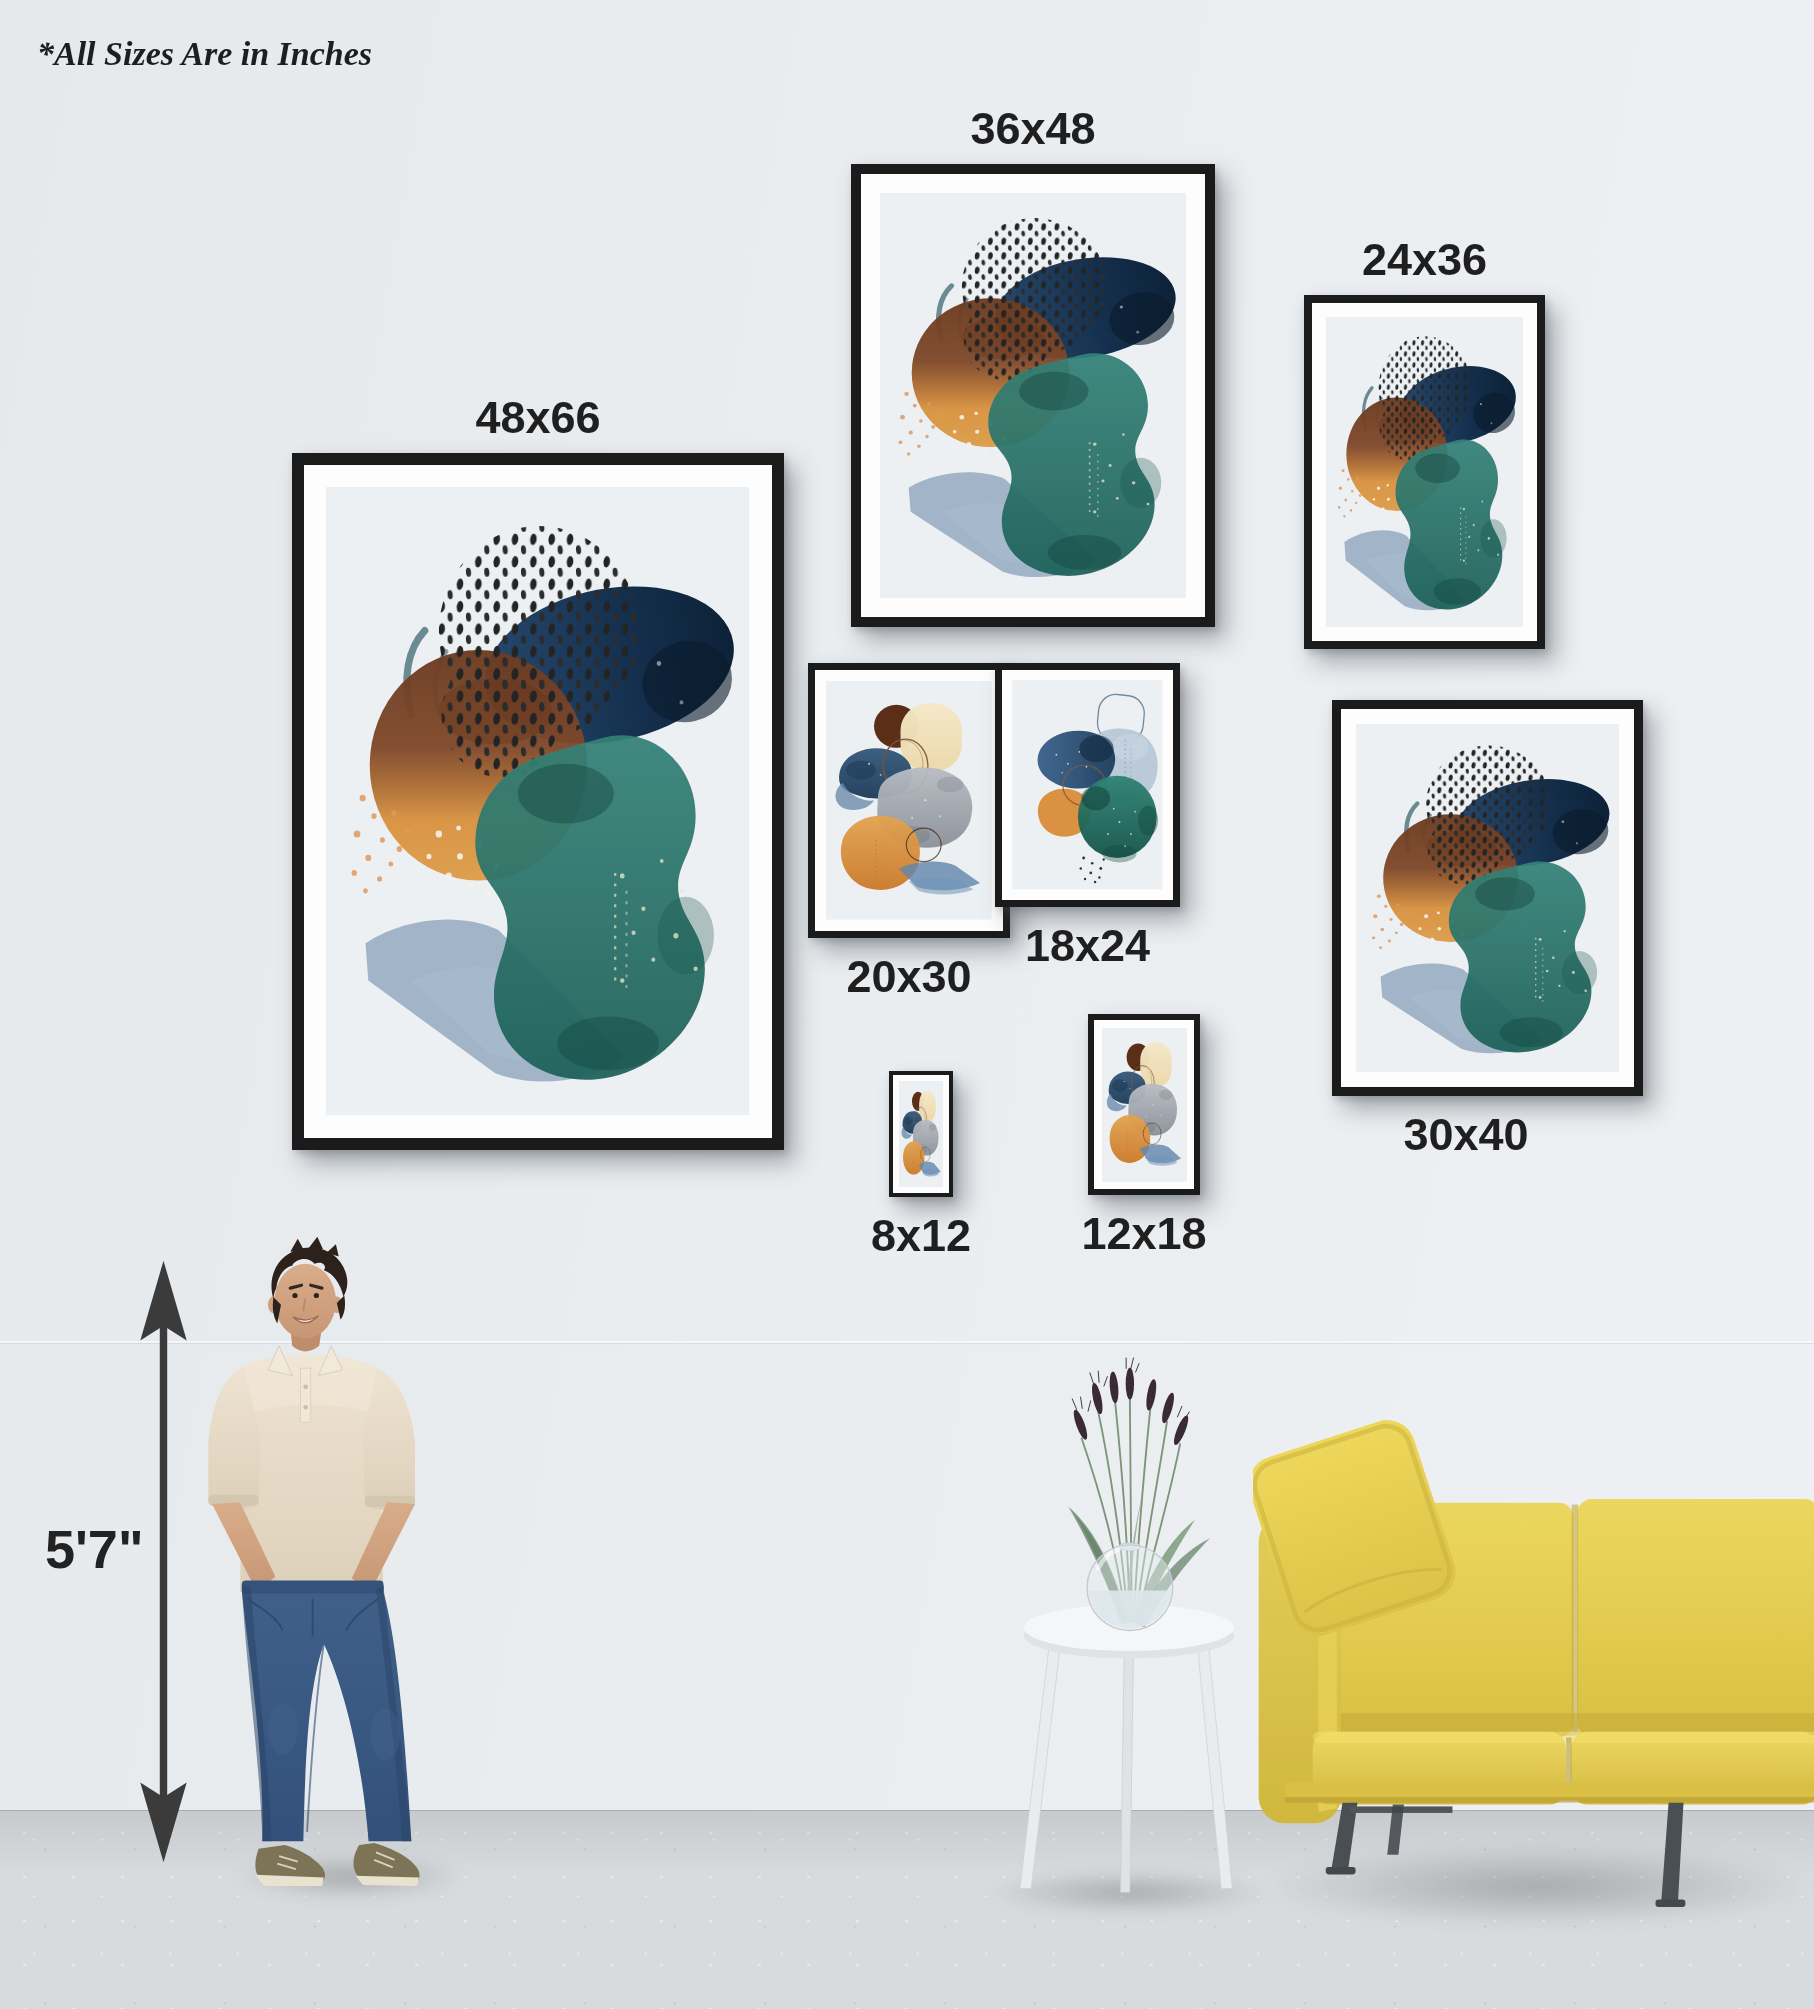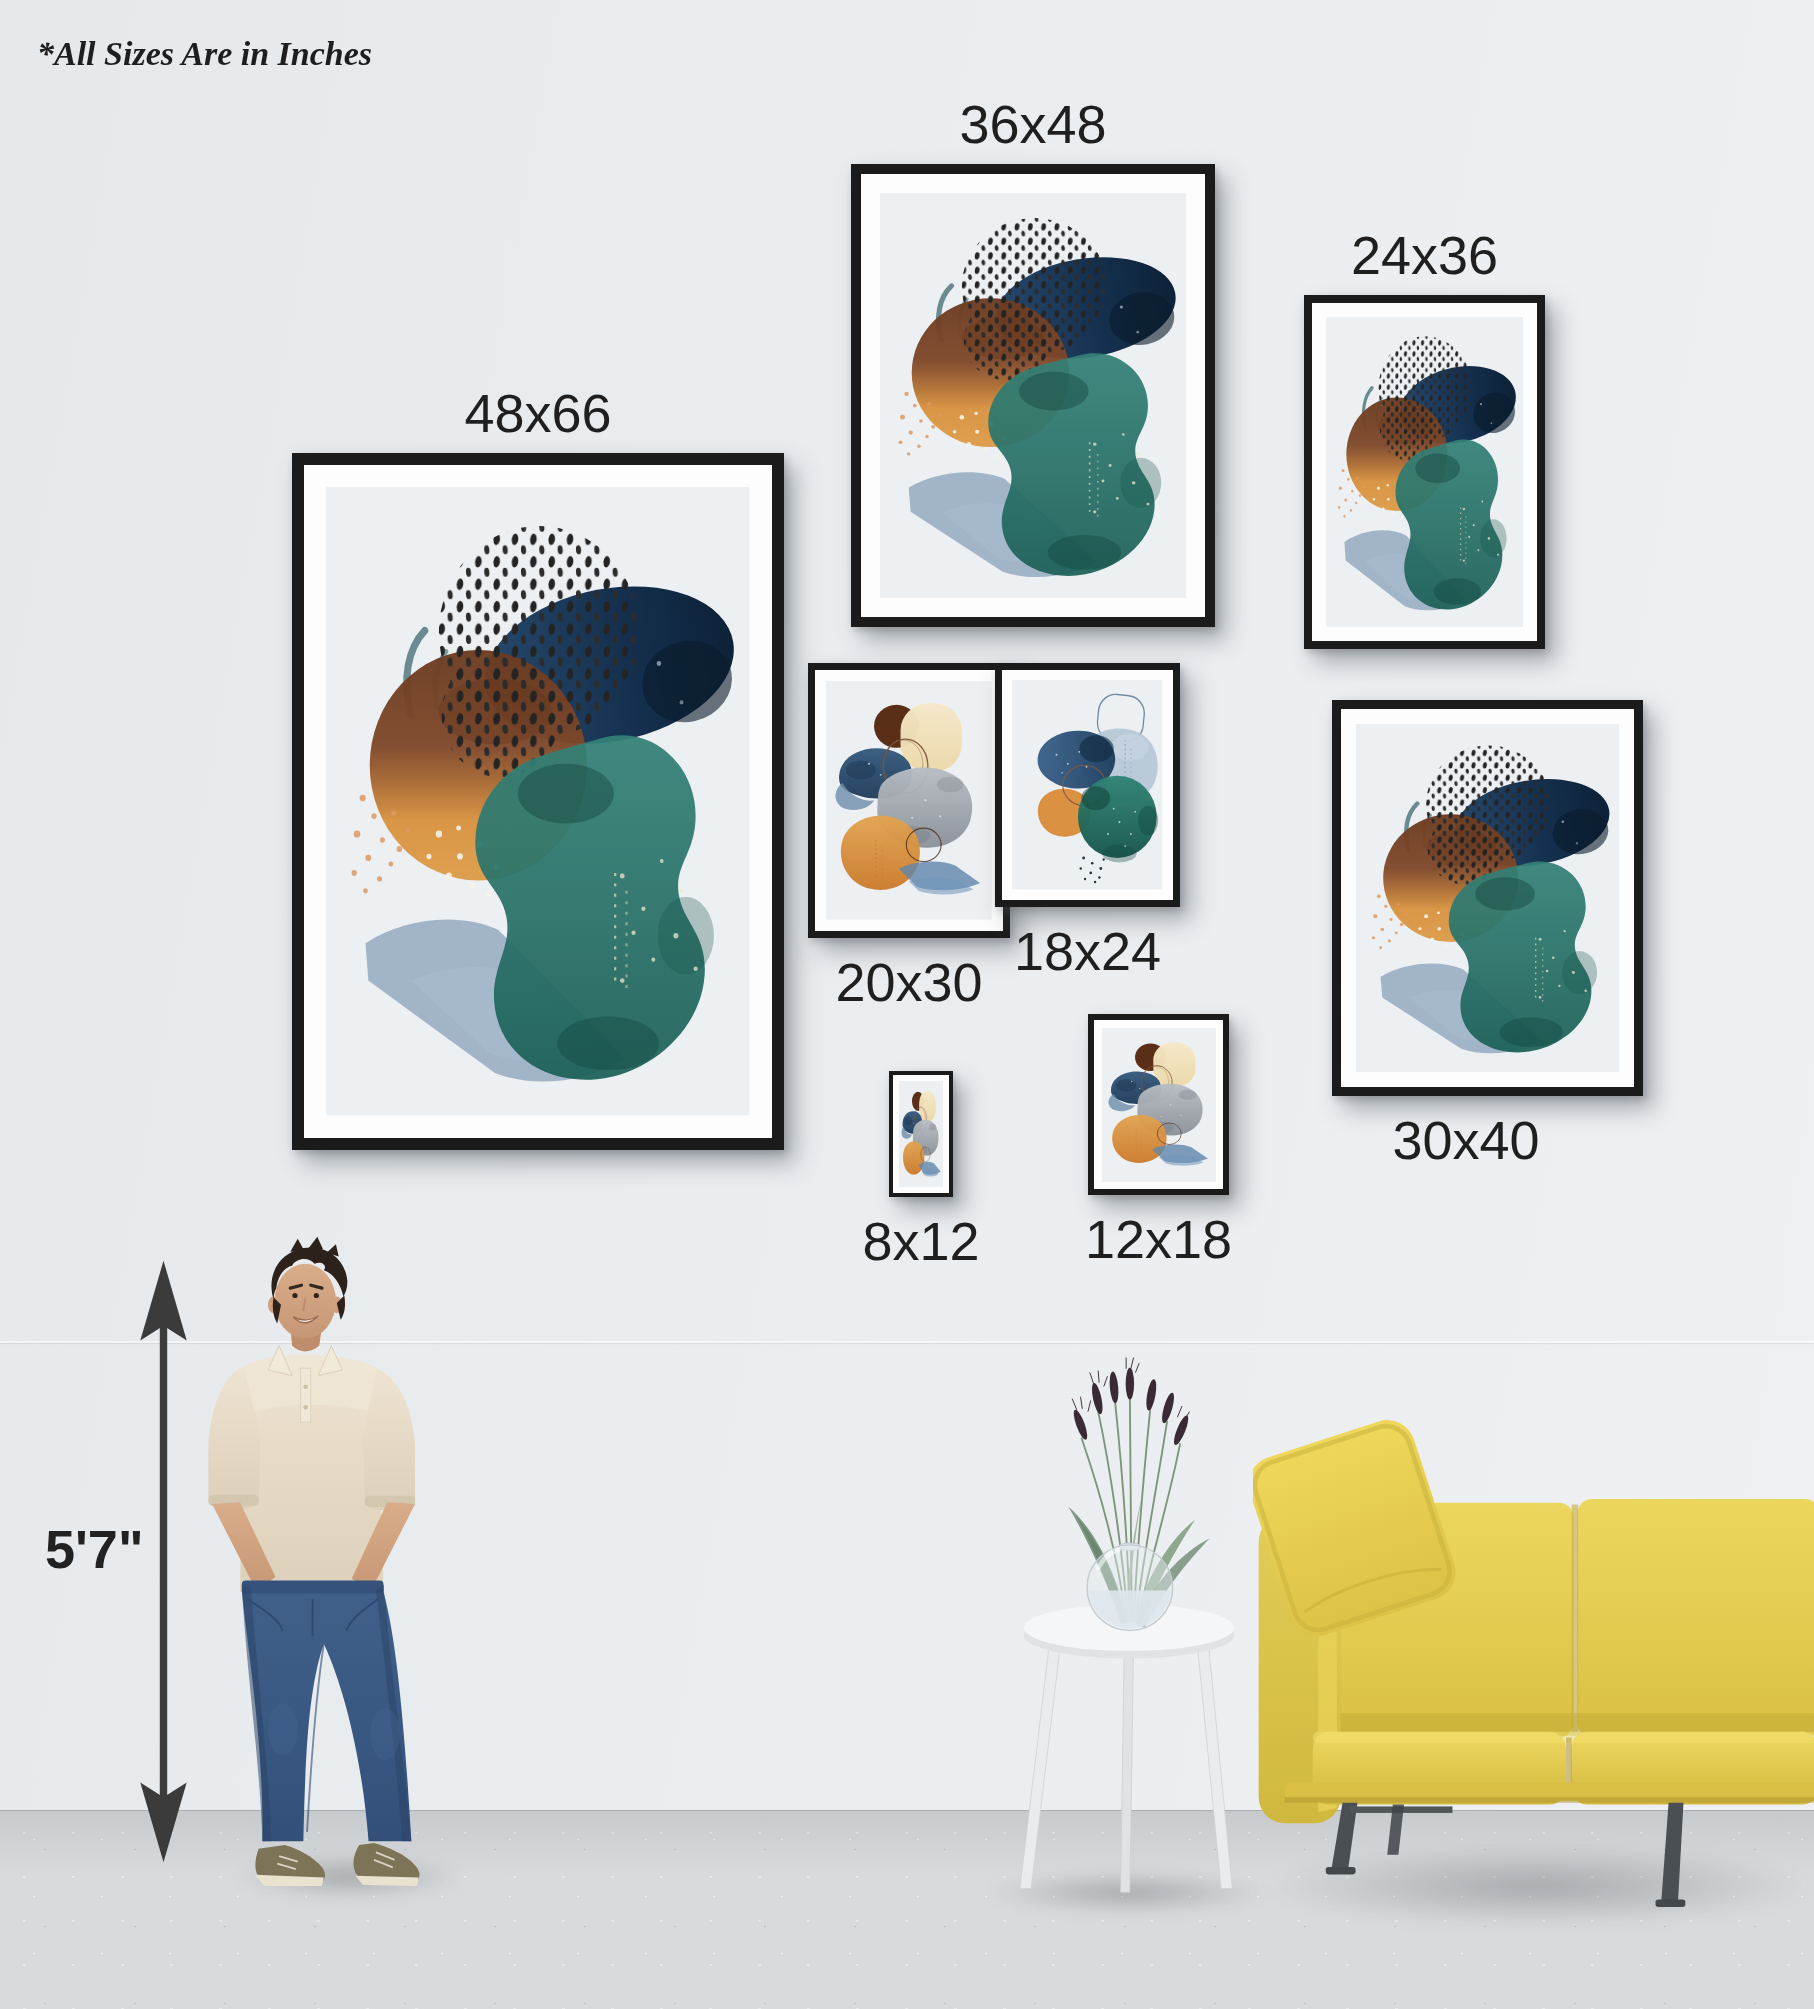--- a/index.html
+++ b/index.html
@@ -20,31 +20,31 @@
         background-size:100% 100%,68px 57px,90px 77px,49px 44px;}
   .shadow{position:absolute;border-radius:50%;filter:blur(6.5px);
         background:radial-gradient(ellipse,rgba(55,60,66,.30),rgba(55,60,66,0) 70%);}
   
   .frame{position:absolute;}
   .frame .box{width:100%;height:100%;box-sizing:border-box;background:#fdfdfd;
         border:var(--bw) solid #1b1b1b;padding:var(--mat);
         box-shadow:11.2px 13px 22.4px rgba(78,84,92,.45),2.8px 3.7px 7.5px rgba(78,84,92,.3);}
   .frame .art{display:block;width:100%;height:100%;}
   .flabel{position:absolute;left:50%;transform:translateX(-50%);
-        font-weight:400;font-size:54px;color:#1f1f1f;white-space:nowrap;letter-spacing:0;}
+        font-weight:700;font-size:45px;color:#1f1f1f;white-space:nowrap;letter-spacing:0;}
   .flabel.above{bottom:calc(100% + 9.3px);}
   .flabel.below{top:calc(100% + 13px);}
   .f-48x66{left:252px;top:438px;width:492px;height:697px;--bw:12px;--mat:22.4px;}
   .f-36x48{left:811px;top:149px;width:364px;height:463px;--bw:10.3px;--mat:18.6px;}
   .f-24x36{left:1264px;top:280px;width:241px;height:354px;--bw:8.4px;--mat:14px;}
   .f-20x30{left:768px;top:648px;width:202px;height:275px;--bw:7.5px;--mat:11.2px;}
   .f-18x24{left:972px;top:648px;width:185px;height:244px;margin-left:23px;--bw:7.5px;--mat:10.3px;}
   .f-30x40{left:1249px;top:685px;width:311px;height:396px;padding-left:43px;--bw:9.3px;--mat:15px;}
   .f-8x12{left:849px;top:1056px;width:64px;height:126px;--bw:4.7px;--mat:5.6px;}
-  .f-12x18{left:1048px;top:999px;width:141px;height:181px;--bw:6.5px;--mat:7.5px;}
+  .f-12x18{left:1048px;top:999px;width:112px;height:181px;--bw:6.5px;--mat:7.5px;}
   
   .note{position:absolute;left:37px;top:35px;font-family:"Liberation Serif",serif;
         font-style:italic;font-weight:700;font-size:34px;color:#1e1e1e;}
   .height-label{position:absolute;left:45px;top:1518px;font-weight:700;
         font-size:54px;color:#222;}
   .abs{position:absolute;}
 </style>
 </head>
 <body>
 

